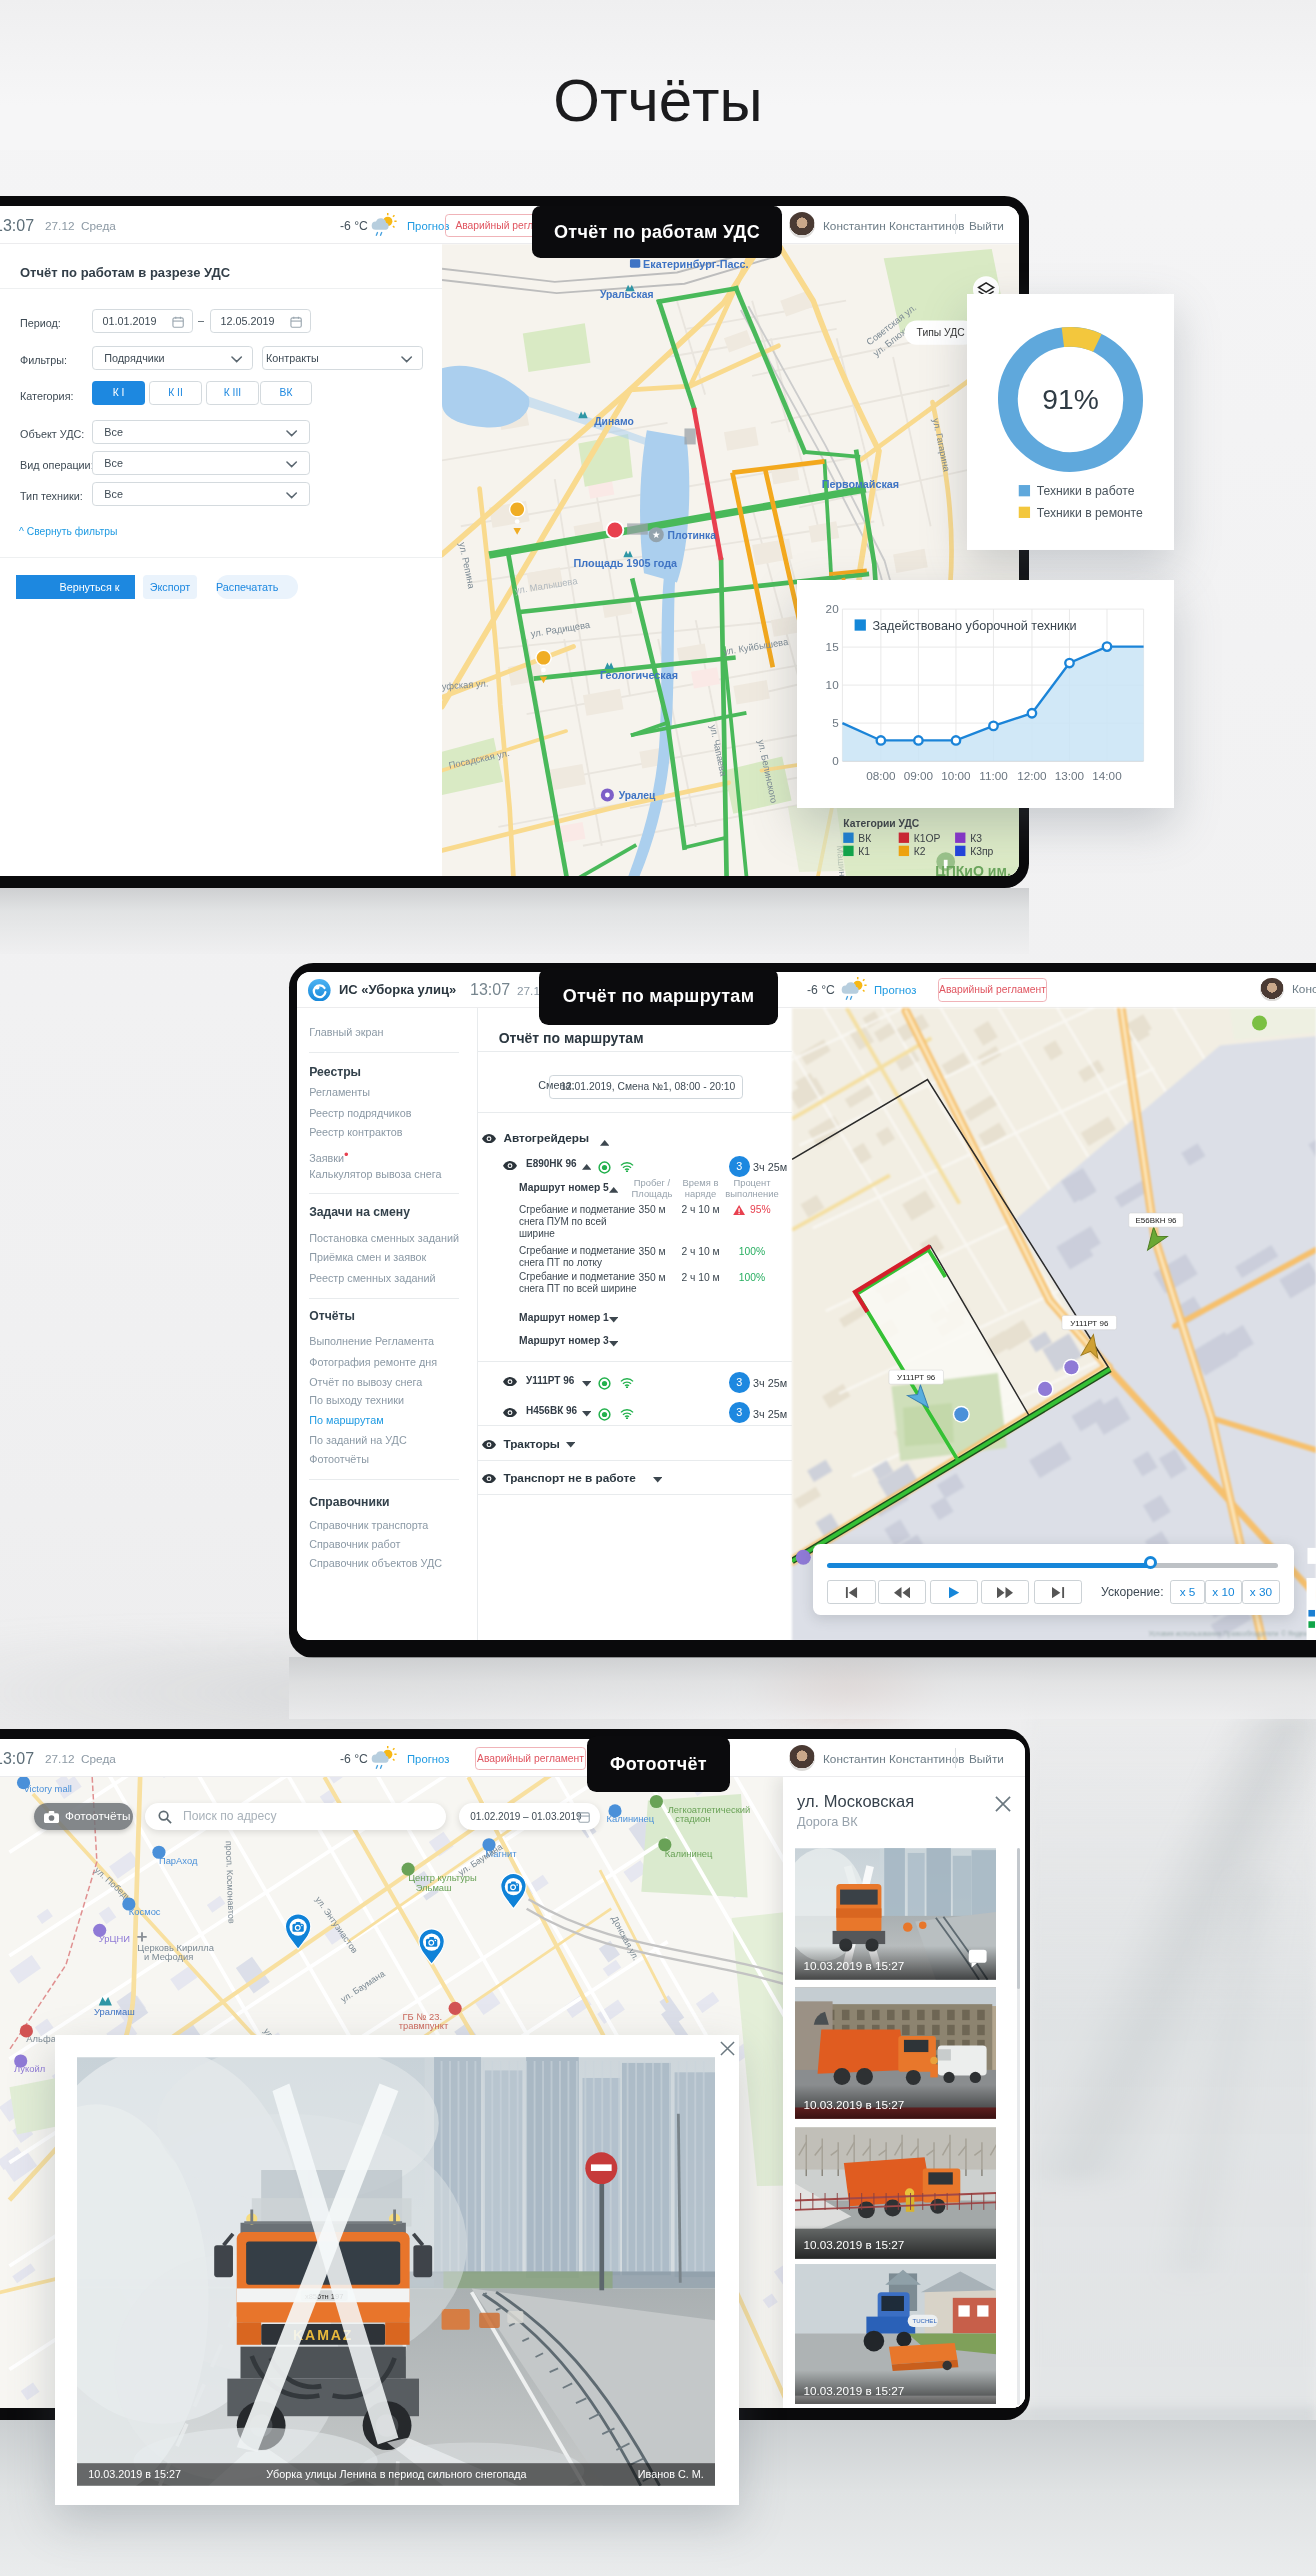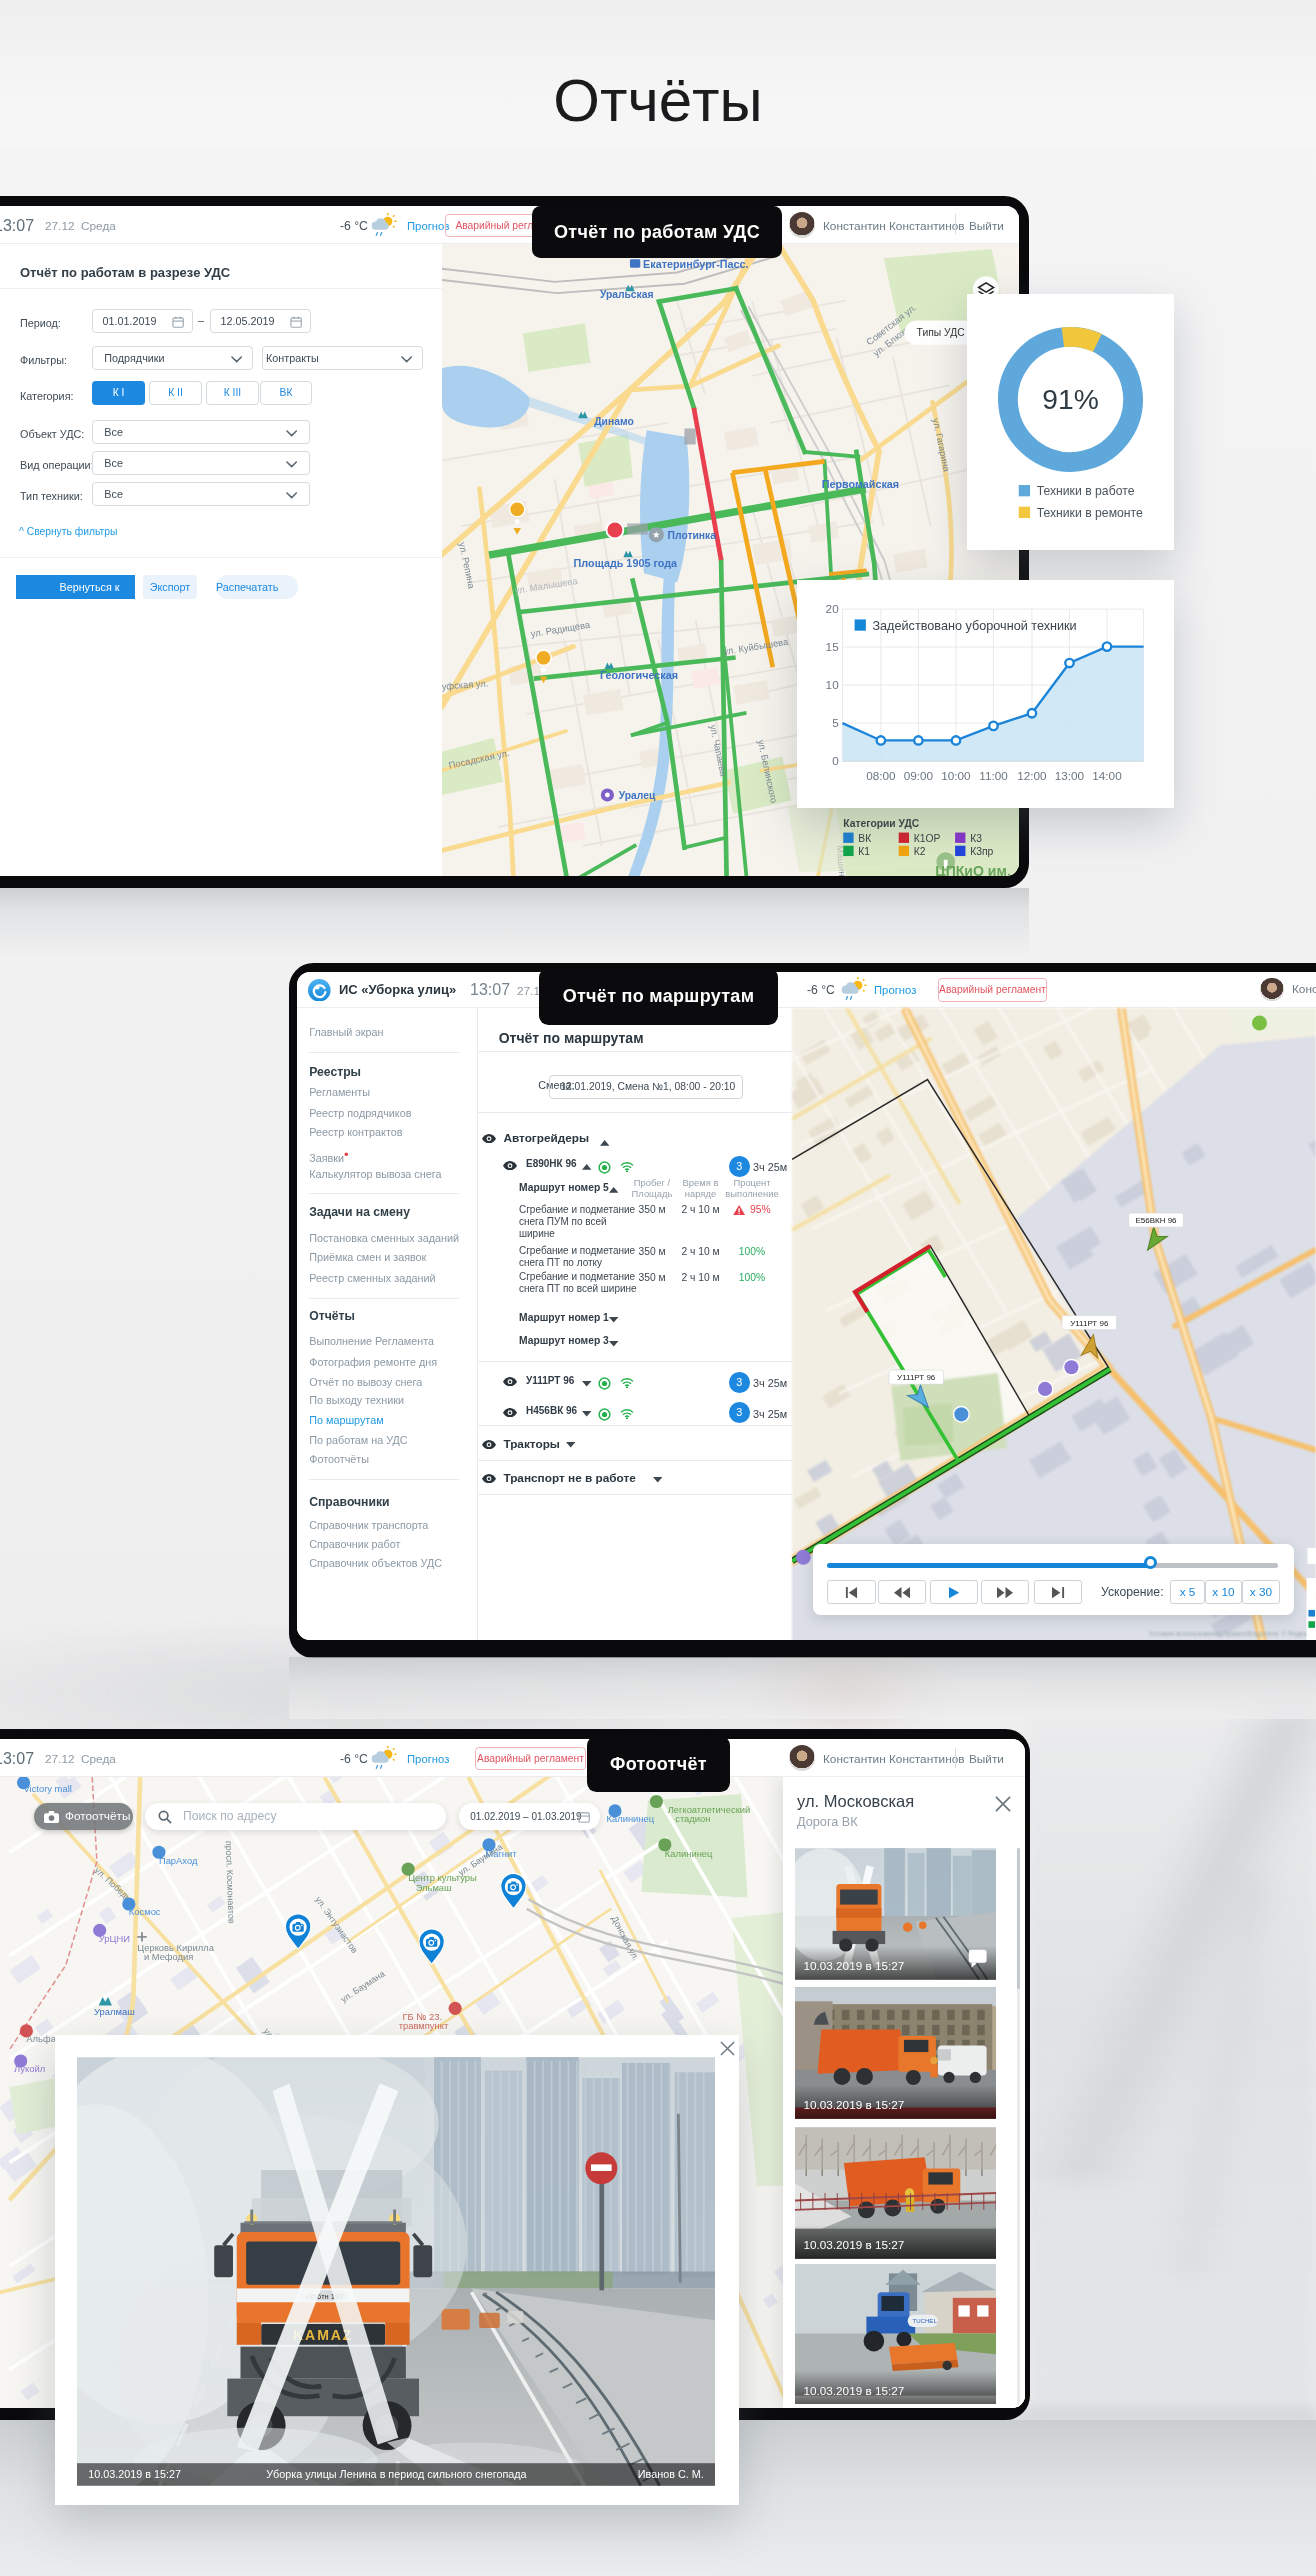--- a/index.html
+++ b/index.html
@@ -490,21 +490,21 @@
       <div class="abs" style="left:12.2px;top:224px;font-size:10.8px;color:#8b99a5;">Постановка сменных заданий</div>
       <div class="abs" style="left:12.2px;top:243px;font-size:10.8px;color:#8b99a5;">Приёмка смен и заявок</div>
       <div class="abs" style="left:12.2px;top:264px;font-size:10.8px;color:#8b99a5;">Реестр сменных заданий</div>
       <div class="abs" style="left:12.2px;top:290px;width:150px;height:0.9px;background:#e8ebed;"></div>
       <div class="abs" style="left:12.2px;top:301px;font-size:12.2px;font-weight:bold;color:#33414b;">Отчёты</div>
       <div class="abs" style="left:12.2px;top:327px;font-size:10.8px;color:#8b99a5;">Выполнение Регламента</div>
       <div class="abs" style="left:12.2px;top:348px;font-size:10.8px;color:#8b99a5;">Фотография ремонте дня</div>
       <div class="abs" style="left:12.2px;top:368px;font-size:10.8px;color:#8b99a5;">Отчёт по вывозу снега</div>
       <div class="abs" style="left:12.2px;top:386px;font-size:10.8px;color:#8b99a5;">По выходу техники</div>
       <div class="abs" style="left:12.2px;top:406px;font-size:10.8px;color:#1e9ae2;">По маршрутам</div>
-      <div class="abs" style="left:12.2px;top:426px;font-size:10.8px;color:#8b99a5;">По работам на УДС</div>
+      <div class="abs" style="left:12.2px;top:426px;font-size:10.8px;color:#8b99a5;">По заданий на УДС</div>
       <div class="abs" style="left:12.2px;top:445px;font-size:10.8px;color:#8b99a5;">Фотоотчёты</div>
       <div class="abs" style="left:12.2px;top:471px;width:150px;height:0.9px;background:#e8ebed;"></div>
       <div class="abs" style="left:12.2px;top:487px;font-size:12.2px;font-weight:bold;color:#33414b;">Справочники</div>
       <div class="abs" style="left:12.2px;top:511px;font-size:10.8px;color:#8b99a5;">Справочник транспорта</div>
       <div class="abs" style="left:12.2px;top:530px;font-size:10.8px;color:#8b99a5;">Справочник работ</div>
       <div class="abs" style="left:12.2px;top:549px;font-size:10.8px;color:#8b99a5;">Справочник объектов УДС</div>
     </div>
 
     <div class="abs" style="left:181px;top:36px;width:314px;height:633px;background:#fff;">
 

